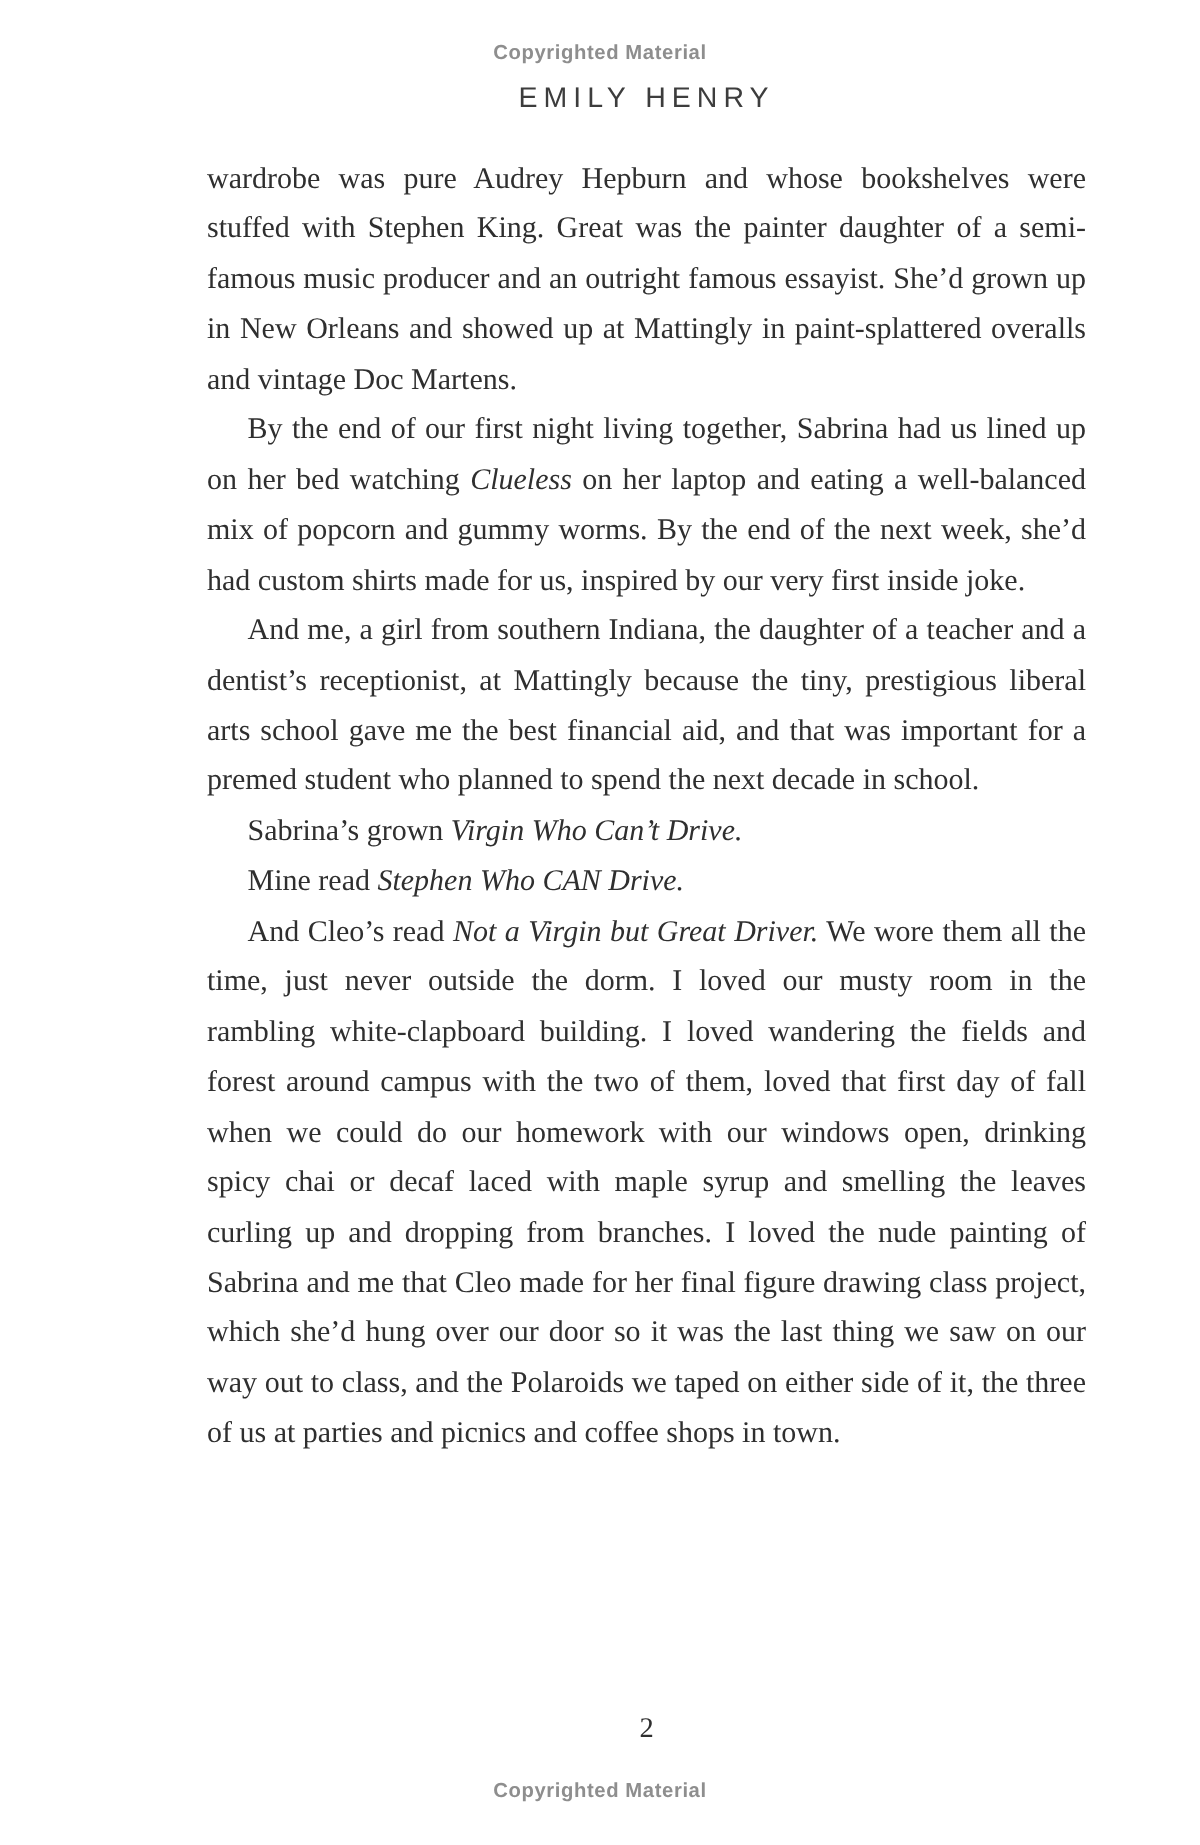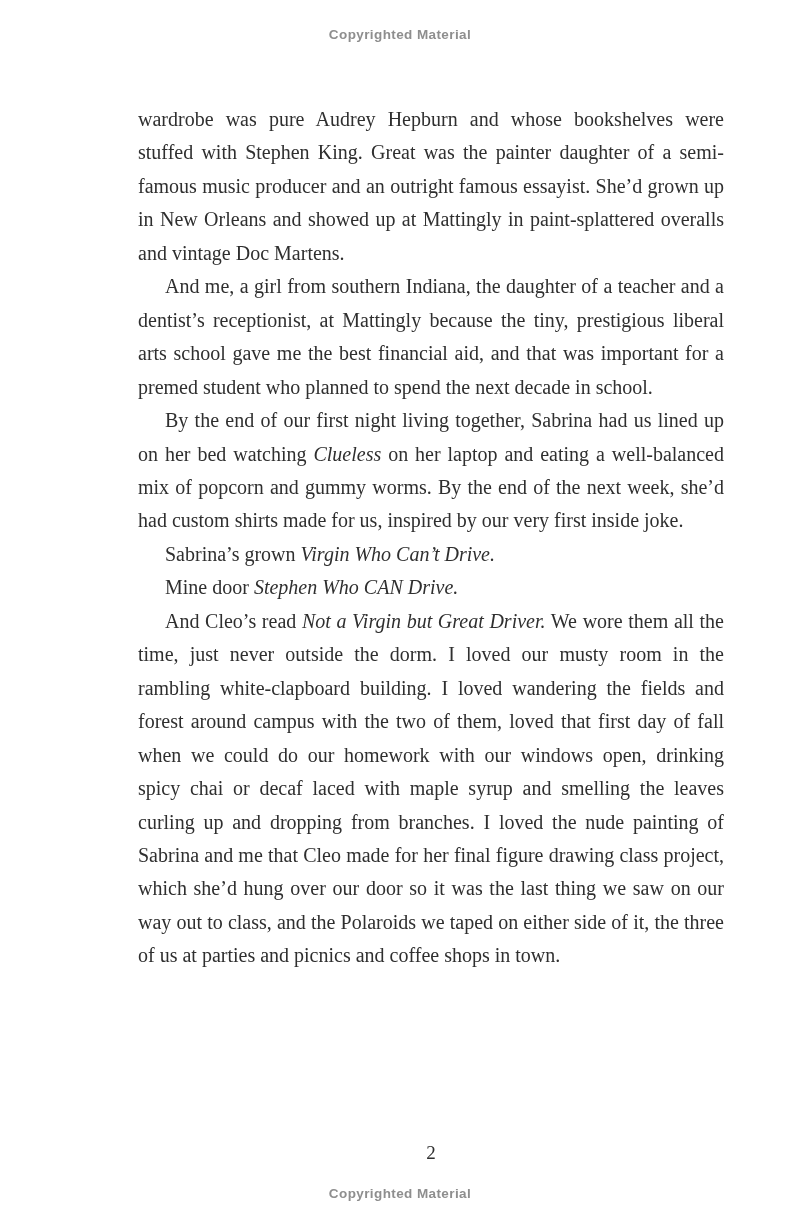--- a/index.html
+++ b/index.html
@@ -69,26 +69,27 @@
     font-size: 19px;
     color: var(--text-color, #2f2f2f);
   }
 </style>
 </head>
 <body>
 
 <div class="page">
   <div class="copyright-note top">Copyrighted Material</div>
 
+  <div class="author-header">EMILY HENRY</div>
 
   <div class="body-text">
       <p><span>wardrobe was pure Audrey Hepburn and whose bookshelves were stuffed with Stephen King. Great was the painter daughter of a semi-famous music producer and an outright famous essayist. She’d grown up in New Orleans and showed up at Mattingly in paint-splattered overalls and vintage Doc Martens.</span></p>
+      <p class="indent"><span>By the end of our first night living together, Sabrina had us lined up on her bed watching </span><span class="it">Clueless</span><span> on her laptop and eating a well-balanced mix of popcorn and gummy worms. By the end of the next week, she’d had custom shirts made for us, inspired by our very first inside joke.</span></p>
       <p class="indent"><span>And me, a girl from southern Indiana, the daughter of a teacher and a dentist’s receptionist, at Mattingly because the tiny, prestigious liberal arts school gave me the best financial aid, and that was important for a premed student who planned to spend the next decade in school.</span></p>
-      <p class="indent"><span>By the end of our first night living together, Sabrina had us lined up on her bed watching </span><span class="it">Clueless</span><span> on her laptop and eating a well-balanced mix of popcorn and gummy worms. By the end of the next week, she’d had custom shirts made for us, inspired by our very first inside joke.</span></p>
       <p class="indent"><span>Sabrina’s grown </span><span class="it">Virgin Who Can’t Drive.</span></p>
-      <p class="indent"><span>Mine door </span><span class="it">Stephen Who CAN Drive.</span></p>
+      <p class="indent"><span>Mine read </span><span class="it">Stephen Who CAN Drive.</span></p>
       <p class="indent"><span>And Cleo’s read </span><span class="it">Not a Virgin but Great Driver.</span><span> We wore them all the time, just never outside the dorm. I loved our musty room in the rambling white-clapboard building. I loved wandering the fields and forest around campus with the two of them, loved that first day of fall when we could do our homework with our windows open, drinking spicy chai or decaf laced with maple syrup and smelling the leaves curling up and dropping from branches. I loved the nude painting of Sabrina and me that Cleo made for her final figure drawing class project, which she’d hung over our door so it was the last thing we saw on our way out to class, and the Polaroids we taped on either side of it, the three of us at parties and picnics and coffee shops in town.</span></p>
     </div>
 
   <div class="page-number">2</div>
 
   <div class="copyright-note bottom">Copyrighted Material</div>
 </div>
 
 </body></html>

